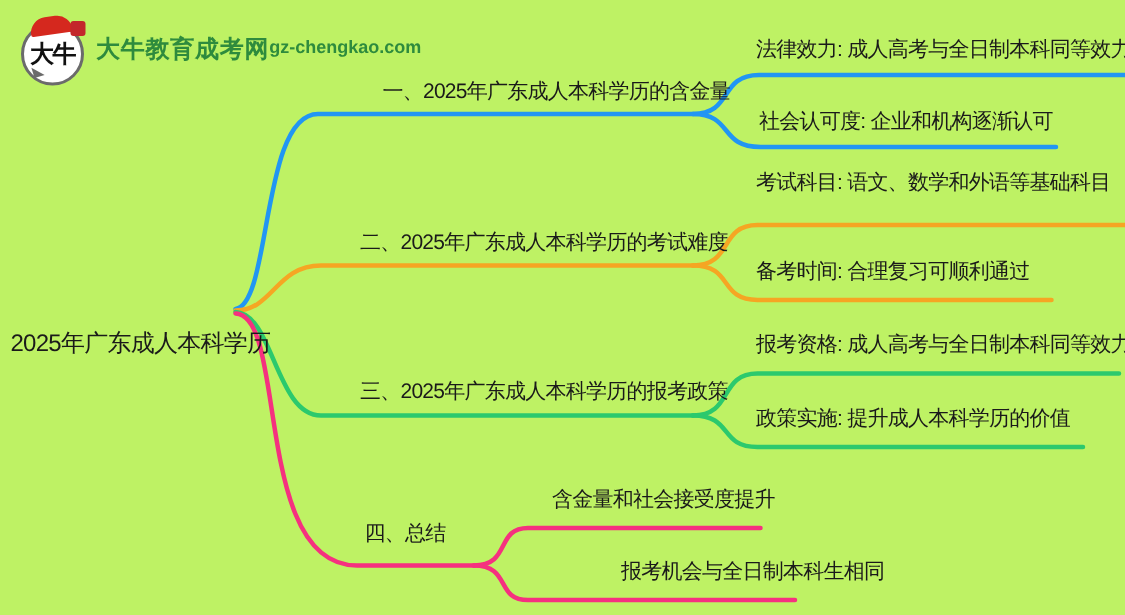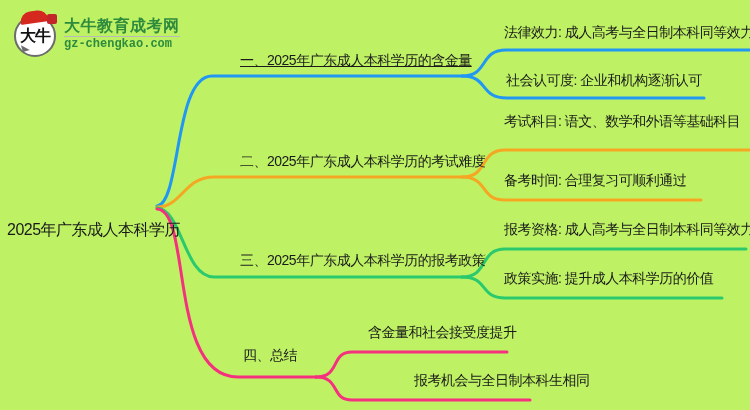--- a/index.html
+++ b/index.html
@@ -29,24 +29,24 @@
     border-radius:14px 14px 2px 2px; background:#d5281e; transform:rotate(-8deg);
   }
   .logo-seal {
     position:absolute; top:3px; right:2px; width:10px; height:10px;
     background:#c3272b; border-radius:2px;
   }
   .logo-tail {
     position:absolute; bottom:0; left:5px; width:0; height:0;
     border:5px solid transparent; border-top-color:#6b6b6b; transform:rotate(28deg);
   }
-  .logo-text { display:flex; flex-direction:column; }
+  .logo-text { display:flex; flex-direction:row; }
   .logo-title { color:#2e8b3d; font-weight:bold; font-size:16px; letter-spacing:0.5px; line-height:1.1; }
   .logo-divider { height:1px; background:#b9b9b9; margin:2px 0 1px 0; }
-  .logo-sub { color:#2e8b3d; font-weight:bold; font-size:12px; line-height:1.1;font-family:Liberation Mono, monospace; }
+  .logo-sub { color:#2e8b3d; font-weight:bold; font-size:12px; line-height:1.1; }
 </style>
 </head>
 <body>
 
 <div class="canvas">
 
   <svg class="links" width="750" height="410" viewBox="0 0 750 410">
     <g fill="none" stroke-width="3" stroke-linecap="round" stroke="#2196f3">
       <path d="M157,206 C181,203 174,76 212,76 L462,76"></path>
       <path d="M462,76 C489,76 479,50 506,50 L750,50"></path>
@@ -78,21 +78,21 @@
     </div>
     <div class="logo-text">
       <div class="logo-title">大牛教育成考网</div>
       <div class="logo-divider"></div>
       <div class="logo-sub">gz-chengkao.com</div>
     </div>
   </div>
 
   <div class="node root" style="left:7px; top:196px;">2025年广东成人本科学历</div>
 
-  <div class="node" style="left:240px; top:52px;text-decoration:underline;">一、2025年广东成人本科学历的含金量</div>
+  <div class="node" style="left:255px; top:52px;">一、2025年广东成人本科学历的含金量</div>
   <div class="node" style="left:240px; top:153px;">二、2025年广东成人本科学历的考试难度</div>
   <div class="node" style="left:240px; top:252px;">三、2025年广东成人本科学历的报考政策</div>
   <div class="node" style="left:243px; top:347px;">四、总结</div>
 
   <div class="node" style="left:504px; top:24px;">法律效力: 成人高考与全日制本科同等效力</div>
   <div class="node" style="left:506px; top:72px;">社会认可度: 企业和机构逐渐认可</div>
 
   <div class="node" style="left:504px; top:113px;">考试科目: 语文、数学和外语等基础科目</div>
   <div class="node" style="left:504px; top:172px;">备考时间: 合理复习可顺利通过</div>
 

